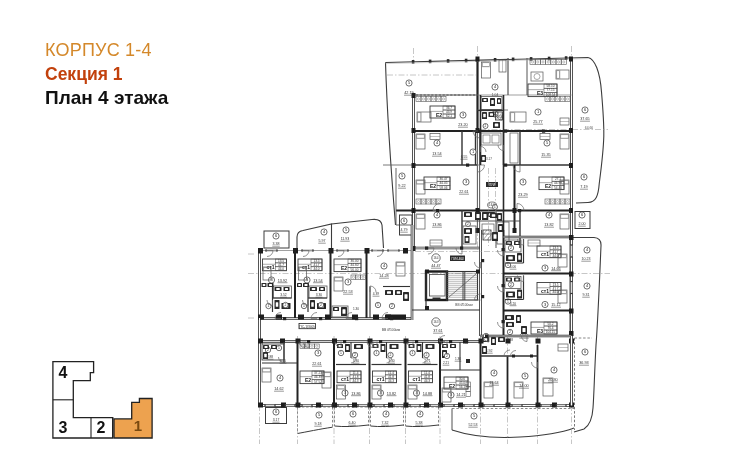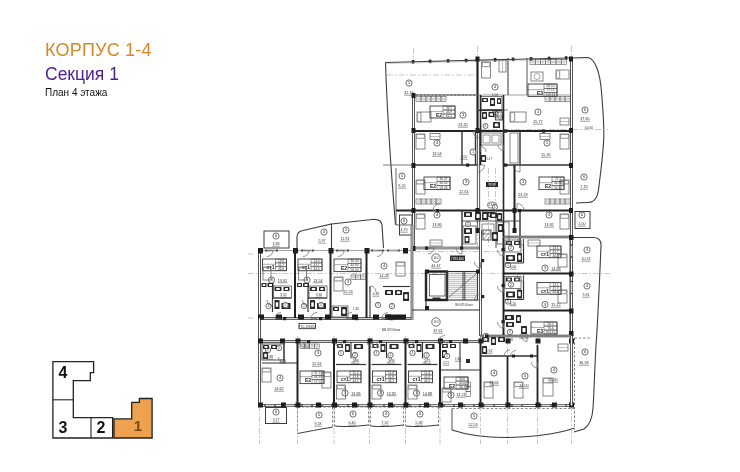--- a/index.html
+++ b/index.html
@@ -1,18 +1,18 @@
 <!DOCTYPE html>
 <html><head><meta charset="utf-8">
 <style>
 html,body{margin:0;padding:0;background:#fff;width:740px;height:472px;overflow:hidden}
 body{font-family:"Liberation Sans",sans-serif;position:relative}
 .t1{position:absolute;left:45px;top:39.5px;font-size:18px;font-weight:normal;color:#d4882a;letter-spacing:0.2px}
-.t2{position:absolute;left:45px;top:63.9px;font-size:17.5px;font-weight:normal;color:#4c1d95}
-.t3{position:absolute;left:45px;top:87.3px;font-size:10px;font-weight:normal;color:#111}
+.t2{position:absolute;left:45px;top:63.9px;font-size:17.5px;font-weight:bold;color:#c2410c}
+.t3{position:absolute;left:45px;top:87.3px;font-size:19px;font-weight:bold;color:#111}
 svg{position:absolute;left:0;top:0}
 </style></head>
 <body>
 <div class="t1">КОРПУС 1-4</div>
 <div class="t2">Секция 1</div>
 <div class="t3">План 4 этажа</div>
 <svg width="740" height="472" viewBox="0 0 740 472">
 <g font-family="Liberation Sans, sans-serif">
 <path d="M385.5,62.5 C387,110 391,170 395.5,225 " stroke="#3c3c3c" stroke-width="1.1" fill="none"></path>
       <path d="M385.5,62.5 L588,57.5" stroke="#3c3c3c" stroke-width="1.2" fill="none"></path>

